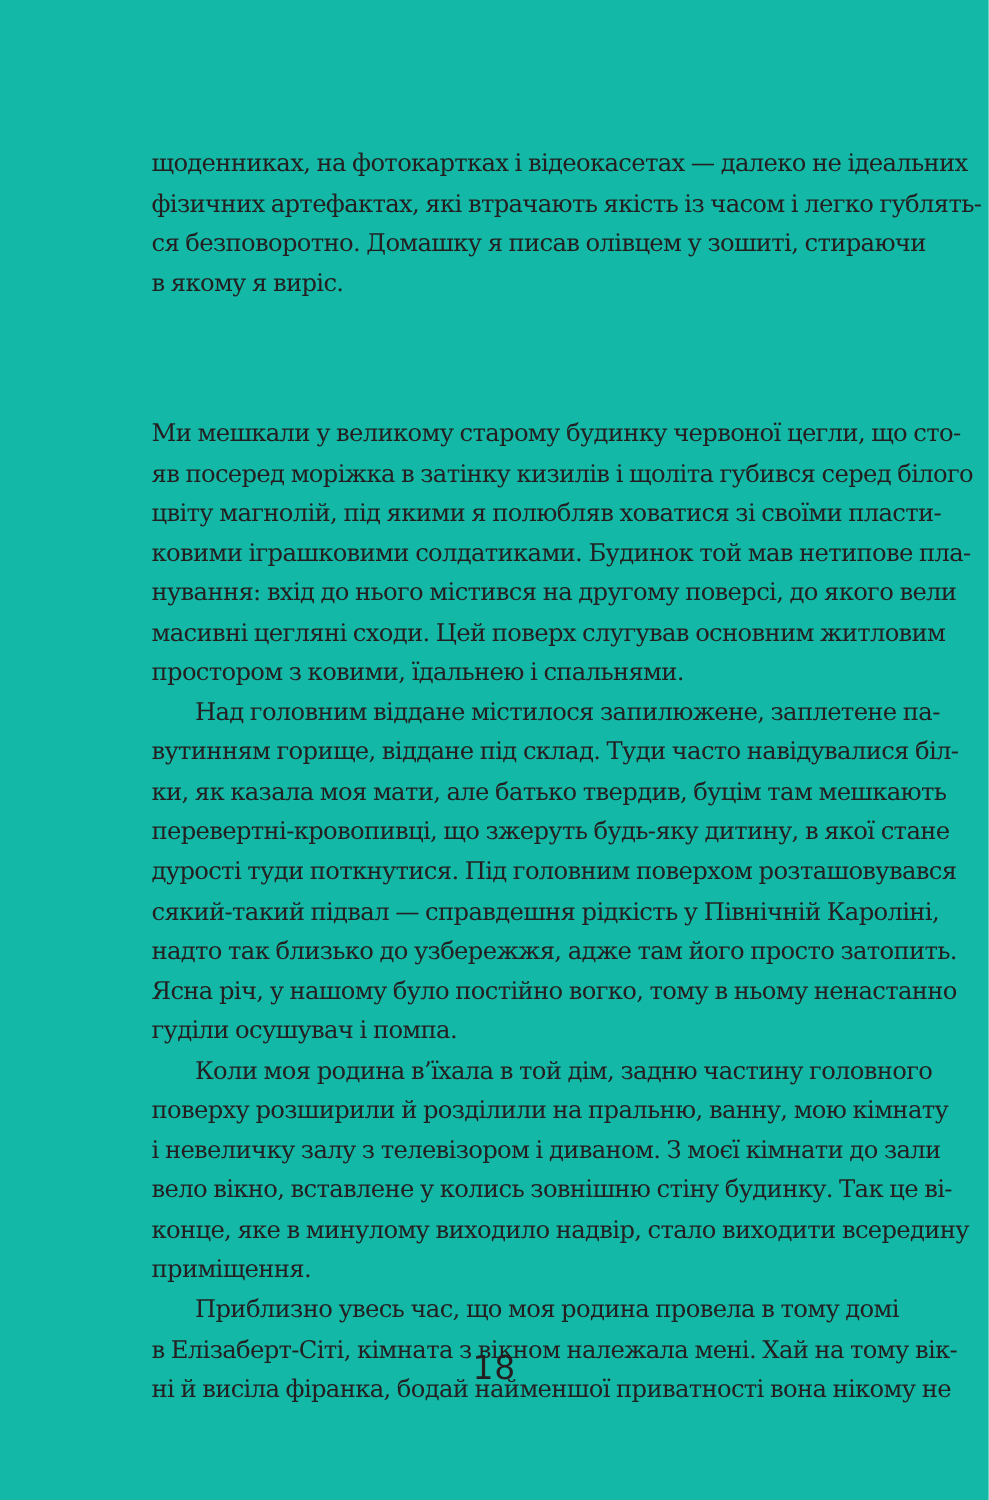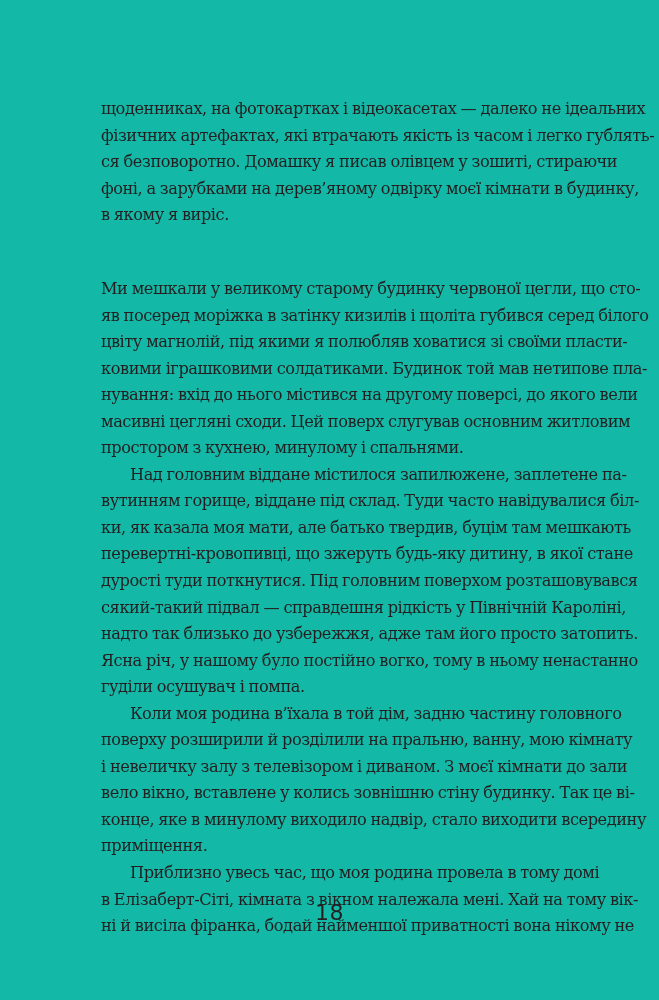--- a/index.html
+++ b/index.html
@@ -60,33 +60,32 @@
   </style>
 </head>
 <body>
 
 <div class="page">
 
   <div class="text-block" id="block1">
     <span class="line">щоденниках, на фотокартках і відеокасетах — далеко не ідеальних</span>
     <span class="line">фізичних артефактах, які втрачають якість із часом і легко гублять-</span>
     <span class="line">ся безповоротно. Домашку я писав олівцем у зошиті, стираючи</span>
-    <span class="line">фоні, а зарубками на дерев’яному одвірку моєї кімнати в будинку,</span>
     <span class="line last">в якому я виріс.</span>
   </div>
 
   <div class="text-block" id="block2">
     <div>
       <span class="line">Ми мешкали у великому старому будинку червоної цегли, що сто-</span>
       <span class="line">яв посеред моріжка в затінку кизилів і щоліта губився серед білого</span>
       <span class="line">цвіту магнолій, під якими я полюбляв ховатися зі своїми пласти-</span>
       <span class="line">ковими іграшковими солдатиками. Будинок той мав нетипове пла-</span>
       <span class="line">нування: вхід до нього містився на другому поверсі, до якого вели</span>
       <span class="line">масивні цегляні сходи. Цей поверх слугував основним житловим</span>
-      <span class="line last">простором з кухнею, минулому і спальнями.</span>
+      <span class="line last">простором з ковими, їдальнею і спальнями.</span>
     </div>
     <div>
       <span class="line indent">Над головним віддане містилося запилюжене, заплетене па-</span>
       <span class="line">вутинням горище, віддане під склад. Туди часто навідувалися біл-</span>
       <span class="line">ки, як казала моя мати, але батько твердив, буцім там мешкають</span>
       <span class="line">перевертні-кровопивці, що зжеруть будь-яку дитину, в якої стане</span>
       <span class="line">дурості туди поткнутися. Під головним поверхом розташовувався</span>
       <span class="line">сякий-такий підвал — справдешня рідкість у Північній Кароліні,</span>
       <span class="line">надто так близько до узбережжя, адже там його просто затопить.</span>
       <span class="line">Ясна річ, у нашому було постійно вогко, тому в ньому ненастанно</span>

